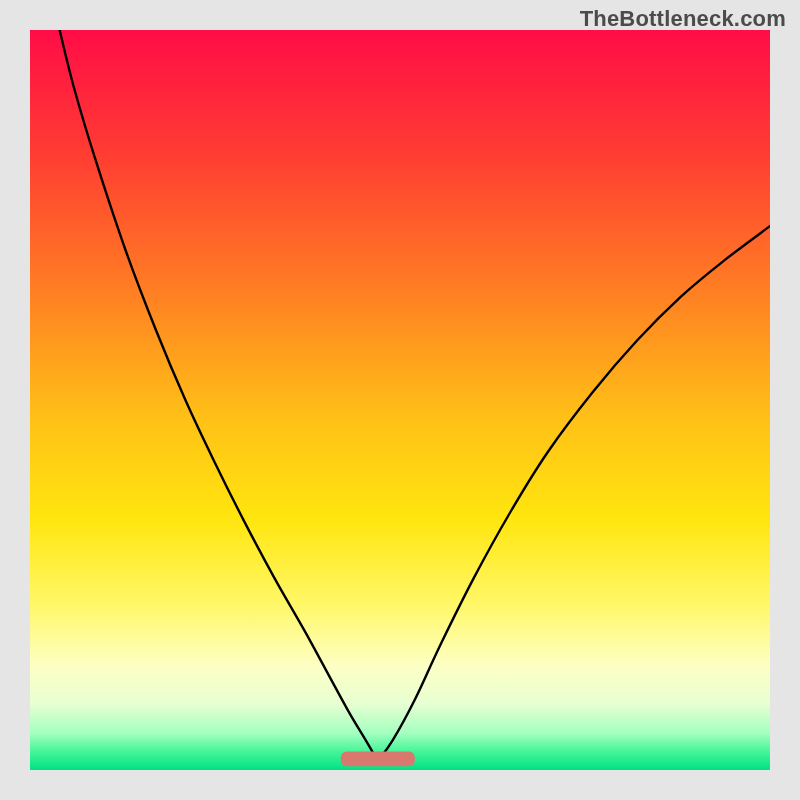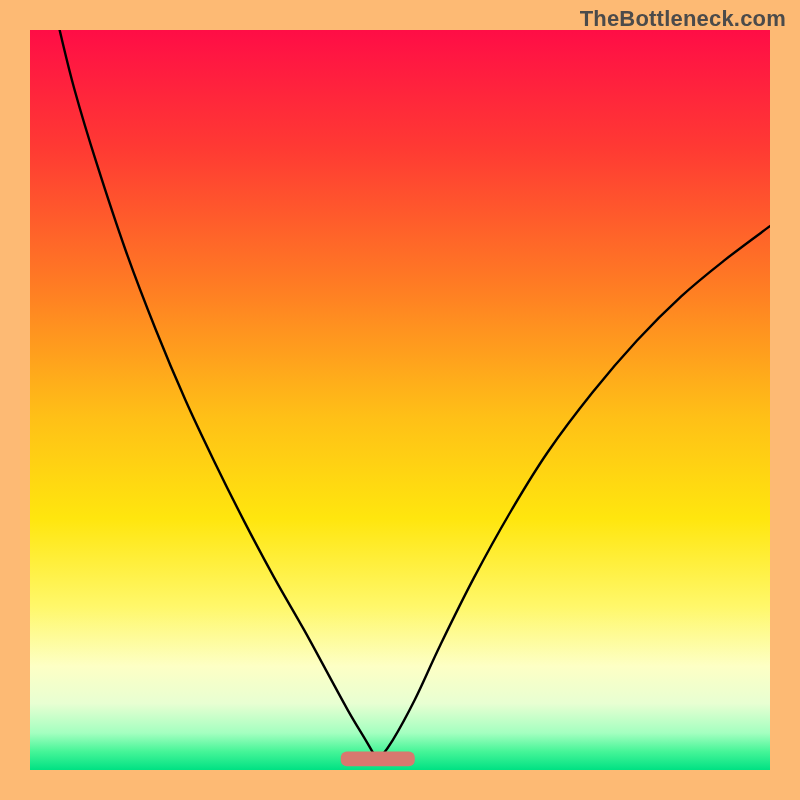--- a/index.html
+++ b/index.html
@@ -7,21 +7,21 @@
     padding: 0;
     width: 800px;
     height: 800px;
     overflow: hidden;
     background: #000;
     font-family: Arial, Helvetica, sans-serif;
   }
   .frame {
     position: absolute;
     inset: 0;
-    background: #fdba74;
+    background: #e5e5e5;
   }
   .plot {
     position: absolute;
     left: 30px;
     top: 30px;
     width: 740px;
     height: 740px;
     overflow: hidden;
   }
   .watermark {

